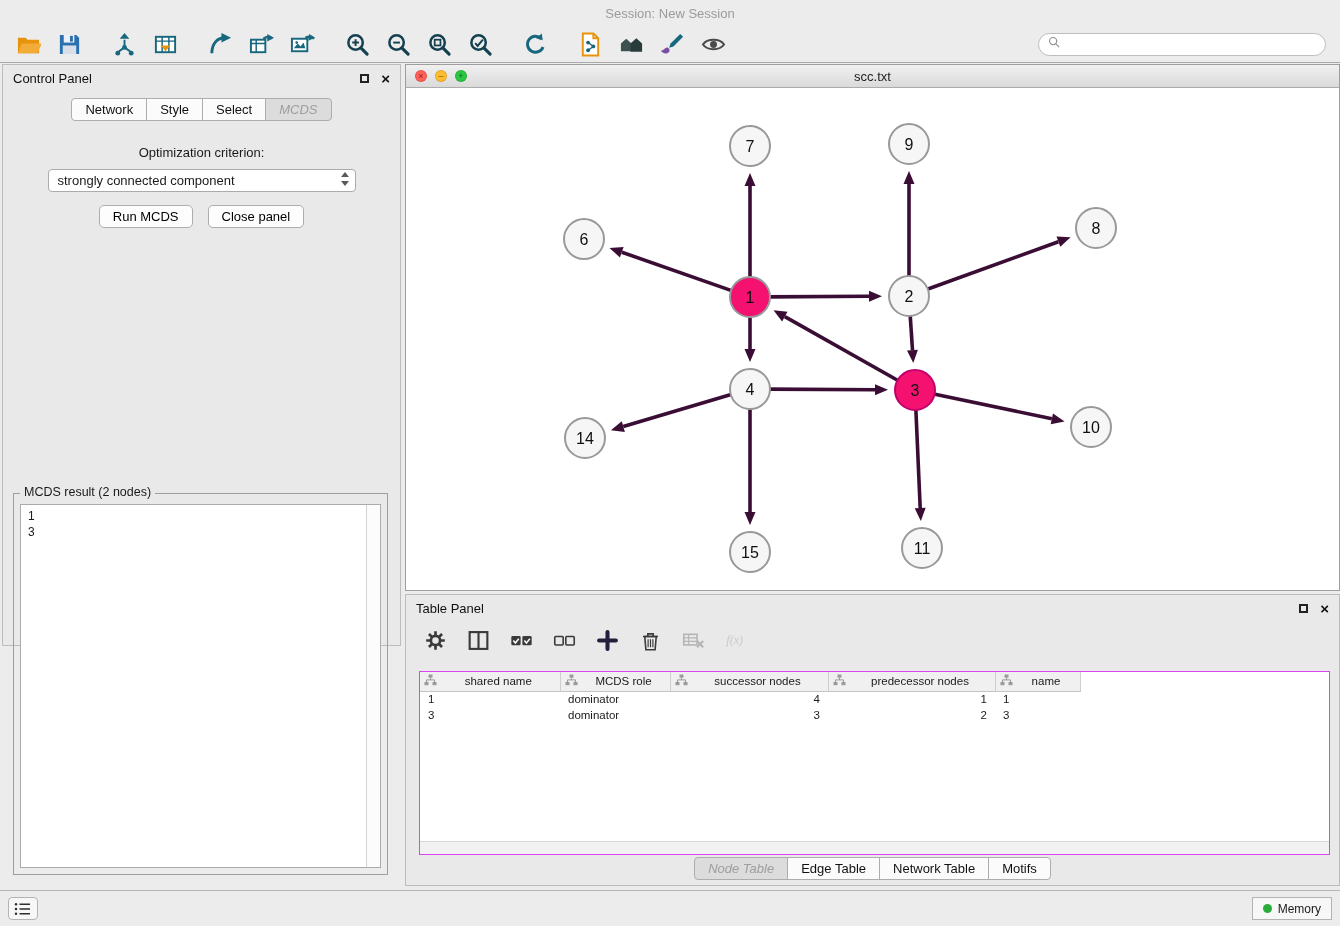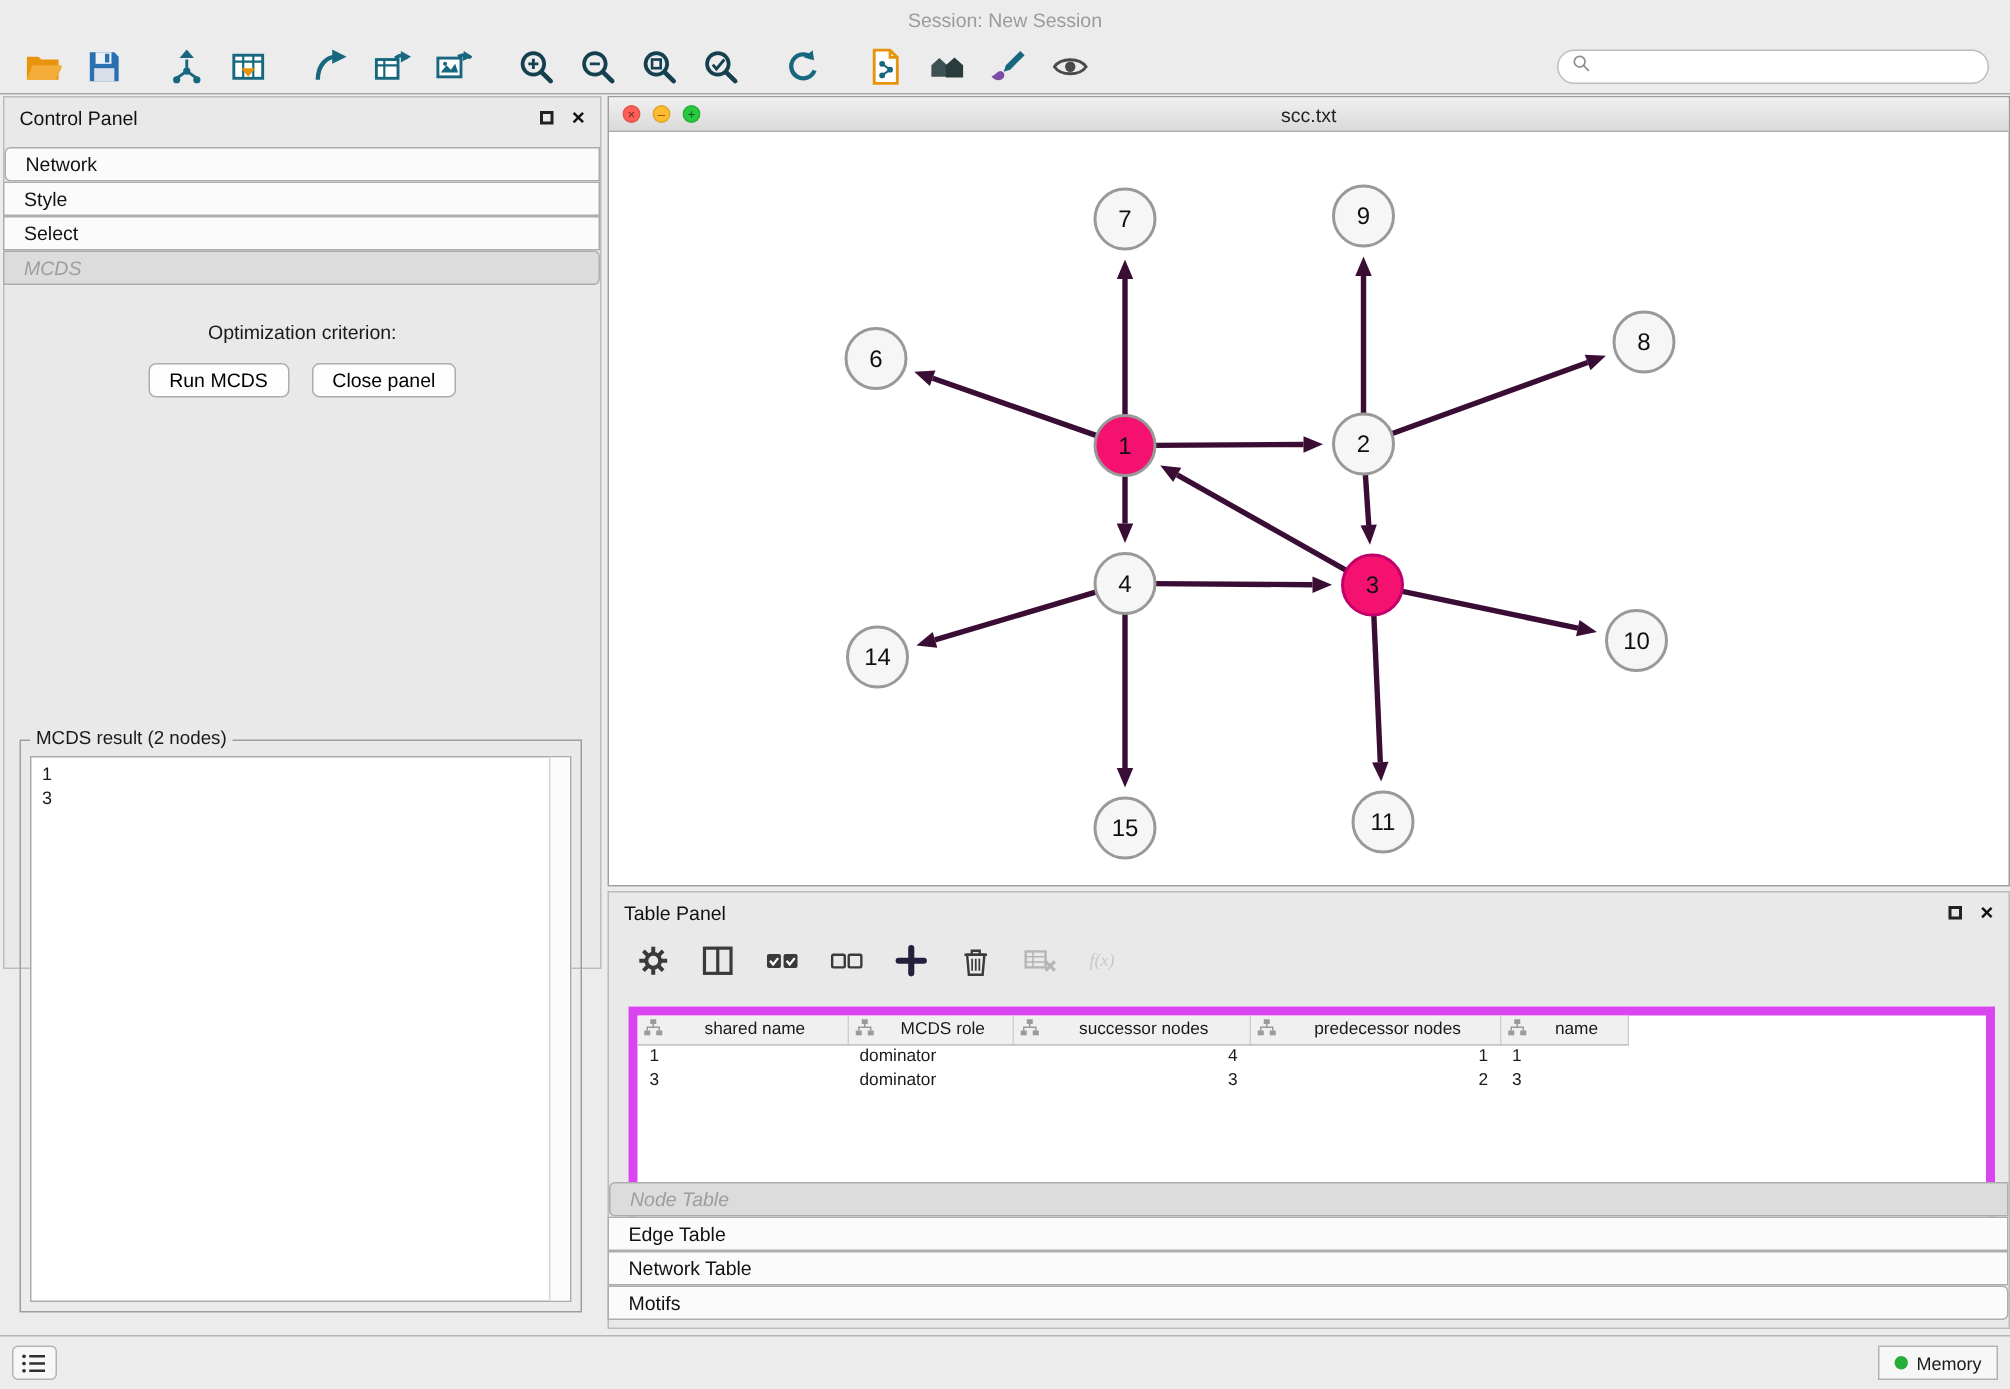--- a/index.html
+++ b/index.html
@@ -17,21 +17,21 @@
   .search-box input{border:none;outline:none;flex:1;font-size:12px;background:transparent;font-family:"Liberation Sans",sans-serif;}
 
   
   .panel{position:absolute;background:#E9E9E9;border:1px solid #BCBCBC;}
   .panel-header{height:26px;display:flex;align-items:center;padding:0 10px;font-size:13px;color:#111;}
   .win-controls{margin-left:auto;display:flex;gap:12px;align-items:center;}
   .float-btn{width:9px;height:9px;border:2px solid #222;display:inline-block;cursor:pointer;}
   .close-btn{font-size:15px;font-weight:bold;color:#111;cursor:pointer;line-height:1;}
 
   
-  .tabs{display:flex;justify-content:center;flex-direction:column;}
+  .tabs{display:flex;justify-content:center;}
   .tab{padding:3px 13px;background:#FBFBFB;border:1px solid #ADADAD;margin-left:-1px;font-size:13px;cursor:pointer;color:#111;white-space:nowrap;}
   .tab:first-child{border-radius:4px 0 0 4px;margin-left:0;}
   .tab:last-child{border-radius:0 4px 4px 0;}
   .tab-active{background:#DCDCDC;color:#9E9E9E;font-style:italic;}
 
   
   .control-panel{left:2px;top:64px;width:399px;height:582px;}
   .cp-tabs{margin-top:7px;}
   .opt-label{text-align:center;margin-top:24px;font-size:13px;}
   .select{width:308px;height:23px;margin:9px auto 0;background:#fff;border:1px solid #ABABAB;border-radius:4px;display:flex;align-items:center;padding:0 5px 0 9px;font-size:13px;cursor:pointer;}
@@ -53,21 +53,21 @@
   .l-red::after{content:"\00D7";}.l-yellow::after{content:"\2013";}.l-green::after{content:"+";}
   .net-title{position:absolute;left:0;right:0;text-align:center;font-size:13px;color:#222;}
   #network-svg{display:block;}
 
   
   .table-panel{left:405px;top:594px;width:935px;height:292px;}
   .tp-toolbar{display:flex;align-items:center;gap:17px;padding:7px 0 5px 16px;}
   .tp-icon{width:26px;height:24px;display:flex;align-items:center;justify-content:center;cursor:pointer;}
   .tp-icon svg{width:23px;height:23px;}
   .tp-icon.disabled{opacity:.42;cursor:default;}
-  .table-wrap{position:absolute;left:13px;right:9px;top:76px;bottom:30px;background:#fff;border:6px solid #d946ef;overflow:hidden;}
+  .table-wrap{position:absolute;left:13px;right:9px;top:76px;bottom:30px;background:#fff;border:1px solid #d946ef;overflow:hidden;}
   #node-table{border-collapse:collapse;table-layout:fixed;width:660px;font-size:11.5px;}
   #node-table th{height:19px;background:#F0F0F0;border-right:1px solid #CFCFCF;border-bottom:1px solid #C4C4C4;font-weight:bold;font-size:11.5px;padding:0 4px;white-space:nowrap;cursor:pointer;}
   .th-inner{display:flex;align-items:center;gap:4px;}
   .th-inner .lbl{flex:1;text-align:center;font-weight:normal;}
   #node-table td{height:16px;padding:0 8px;white-space:nowrap;}
   td.right{text-align:right;} td.left{text-align:left;}
   .hscroll{position:absolute;left:0;right:0;bottom:0;height:13px;background:#F1F1F1;border-top:1px solid #D7D7D7;}
   .tp-tabs{position:absolute;left:0;right:0;bottom:5px;display:flex;justify-content:center;}
 
   
@@ -230,20 +230,28 @@
       <span class="close-btn">×</span>
     </span>
   </div>
   <div class="tabs cp-tabs">
       <div class="tab">Network</div>
       <div class="tab">Style</div>
       <div class="tab">Select</div>
       <div class="tab tab-active">MCDS</div>
     </div>
   <div class="opt-label">Optimization criterion:</div>
+  <div class="select">
+    <span>strongly connected component</span>
+    <span class="spacer"></span>
+    <span><svg viewBox="0 0 10 16" width="10" height="16">
+          <path d="M5 1l4 5H1z" fill="#5A5A5A"></path>
+          <path d="M5 15L1 10h8z" fill="#5A5A5A"></path>
+        </svg></span>
+  </div>
   <div class="cp-buttons">
     <button class="btn">Run MCDS</button>
     <button class="btn">Close panel</button>
   </div>
   <div class="result-box">
     <span class="result-legend">MCDS result (2 nodes)</span>
     <div class="result-area">
       <div class="result-lines">
           <div>1</div>
           <div>3</div>

